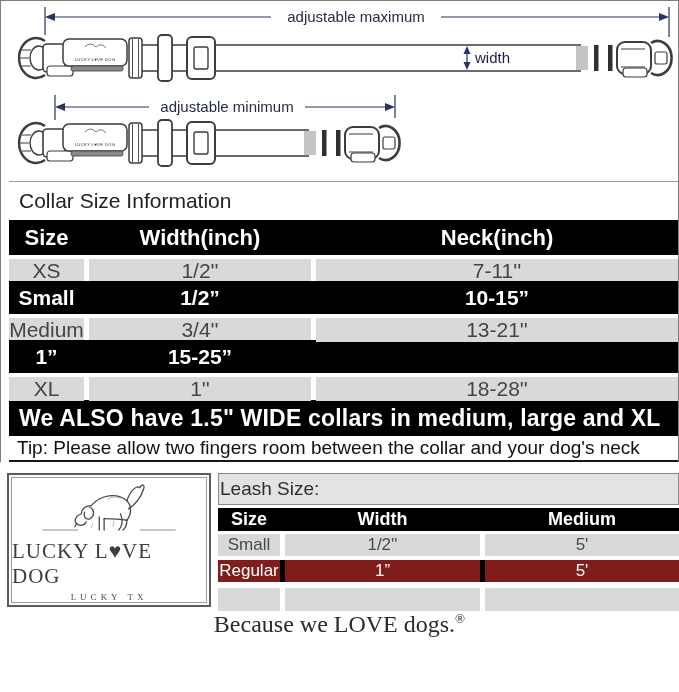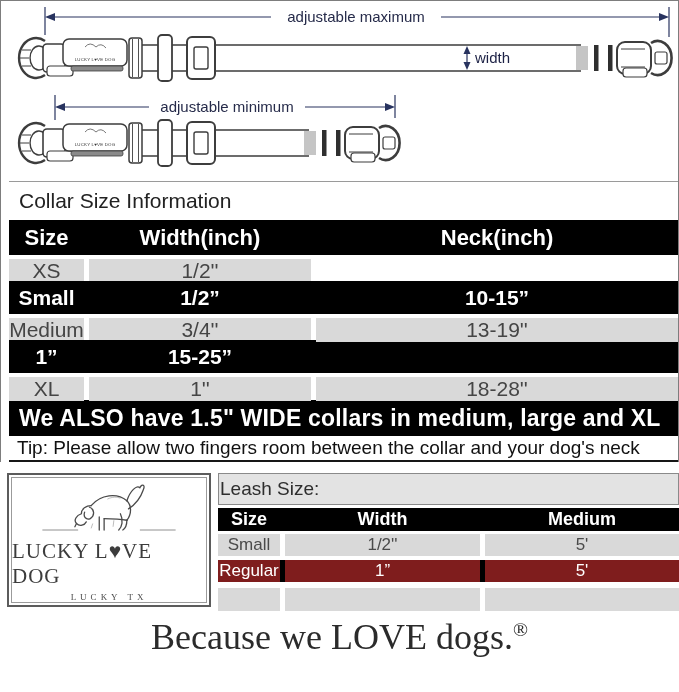--- a/index.html
+++ b/index.html
@@ -55,22 +55,22 @@
   .lrow > div { display:flex; align-items:center; justify-content:center;
                 font-size:17px; }
   .lrow.ghdr { background:#000; height:23px; margin-top:3px; }
   .lrow.ghdr > div { background:#000; color:#fff; font-weight:bold; font-size:18px; }
   .lrow.gray { height:22px; margin-top:3px; }
   .lrow.gray > div { background:#d9d9d9; color:#4a4a4a; }
   .lrow.black { background:#000; height:22px; margin-top:4px; }
   .lrow.black > div { background:#7f1d1d; color:#fff; font-weight:normal; }
   .lrow.empty { height:23px; margin-top:6px; }
 
-  .tagline { text-align:center; margin-top:5px;
-             font-family:"Liberation Serif", serif; font-size:36px;
+  .tagline { text-align:center; 
+             font-family:"Liberation Serif", serif; font-size:24px;
              color:#2b2b2b; }
   .tagline sup { font-size:0.55em; }
 </style>
 </head>
 <body>
 
 <div class="upper">
 
   <div class="diagram">
     <svg width="677" height="180" viewBox="0 0 677 180">
@@ -160,30 +160,31 @@
 
   <div class="crow ghdr">
     <div>Size</div>
     <div>Width(inch)</div>
     <div>Neck(inch)</div>
   </div>
 
   <div class="crow gray">
     <div>XS</div>
     <div>1/2''</div>
+    <div>7-11''</div>
   </div>
   <div class="crow black">
     <div>Small</div>
     <div>1/2”</div>
     <div>10-15”</div>
   </div>
   <div class="crow gray">
     <div>Medium</div>
     <div>3/4''</div>
-    <div>13-19''</div>
+    <div>13-21''</div>
   </div>
   <div class="crow black">
     <div>1”</div>
     <div>15-25”</div>
   </div>
   <div class="crow gray">
     <div>XL</div>
     <div>1''</div>
     <div>18-28''</div>
   </div>

